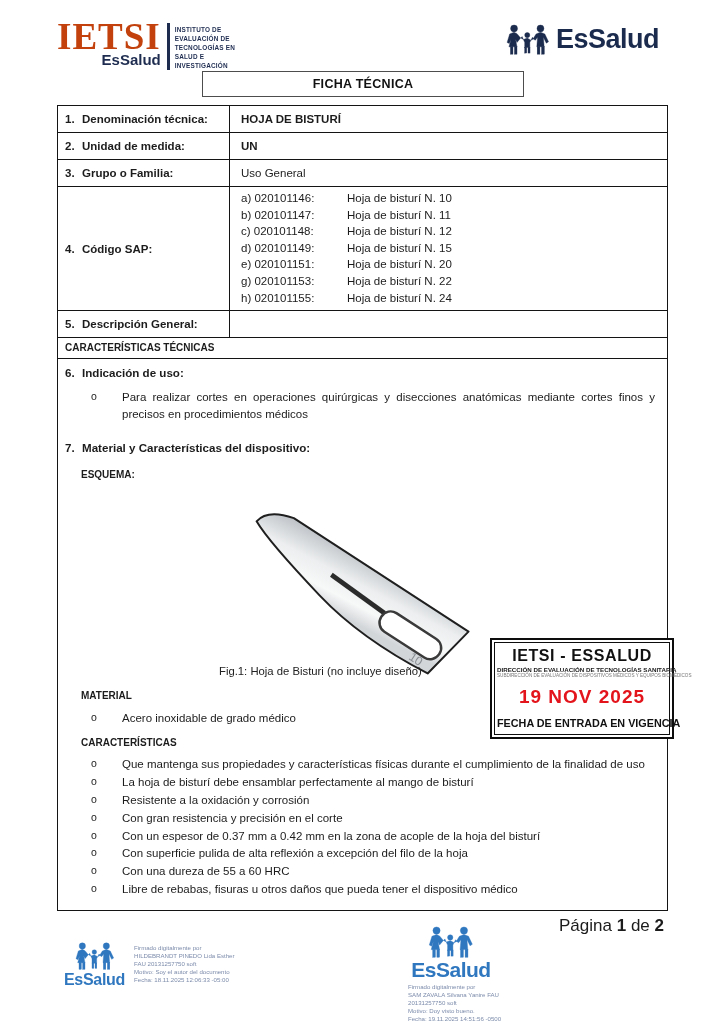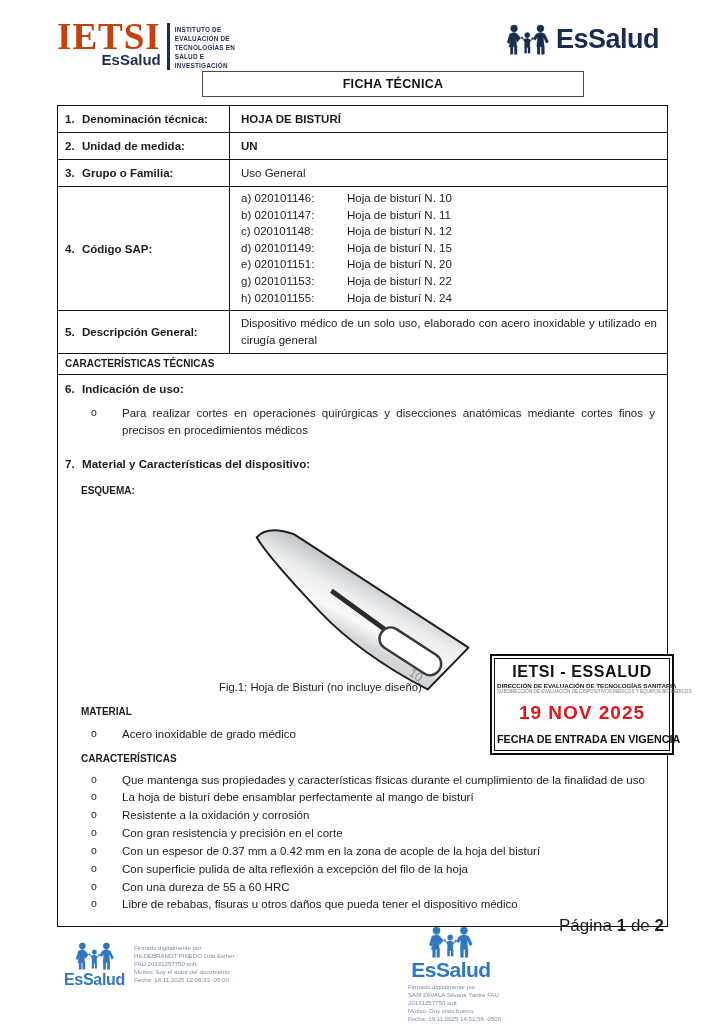--- a/index.html
+++ b/index.html
@@ -17,21 +17,21 @@
   .ietsi-brand { font-size:15px; font-weight:bold; color:#1e2c50; line-height:15px; }
   .ietsi-divider { width:3px; background:#1e2c50; margin:1px 5px 0 6px; height:47px; }
   .ietsi-tagline { font-size:6.4px; font-weight:bold; color:#1e2c50; line-height:9px; padding-top:3px; letter-spacing:.2px; }
 
   .essalud-top { position:absolute; left:506px; top:24px; display:flex; align-items:center; gap:6px; }
   .essalud-top .wordmark { font-size:27px; font-weight:bold; color:#1b2b4e; letter-spacing:-0.5px; }
   .fam-navy { fill:#1b2b4e; stroke:#1b2b4e; }
   .fam-blue { fill:#2f77bf; stroke:#2f77bf; }
 
   .doc-title-box {
-    position:absolute; left:202px; top:71px; width:382px; height:26px;
+    position:absolute; left:202px; top:71px; width:322px; height:26px;
     border:1px solid #4d4d4d; display:flex; align-items:center; justify-content:center;
   }
   .doc-title { font-size:12.5px; font-weight:bold; letter-spacing:.3px; color:#111; }
 
   
   .tbl { position:absolute; left:57px; top:105px; width:611px; border:1.6px solid #141414; background:#fff; font-size:11.5px; }
   .trow { display:flex; border-top:1px solid #141414; }
   .trow:first-child { border-top:none; }
   .tlabel { width:172px; flex:0 0 172px; border-right:1px solid #141414; padding:7px 4px 7px 7px; font-weight:bold; display:flex; align-items:flex-start; }
   .tlabel .num { width:17px; flex:0 0 17px; }
@@ -190,21 +190,20 @@
             <span>Hoja de bisturí N. 24</span>
           </div>
       </div>
     </div>
 
     <div class="trow">
       <div class="tlabel" style="align-items:center;">
           <span class="num">5.</span>
           <span>Descripción General:</span>
         </div>
-      <div class="tvalue just">Dispositivo médico de un solo uso, elaborado con acero inoxidable y utilizado en cirugía general</div>
     </div>
 
     <div class="section-bar">CARACTERÍSTICAS TÉCNICAS</div>
 
     <div class="content-cell">
 
       <div class="c-head">
         <span class="num">6.</span>
         <span>Indicación de uso:</span>
       </div>

